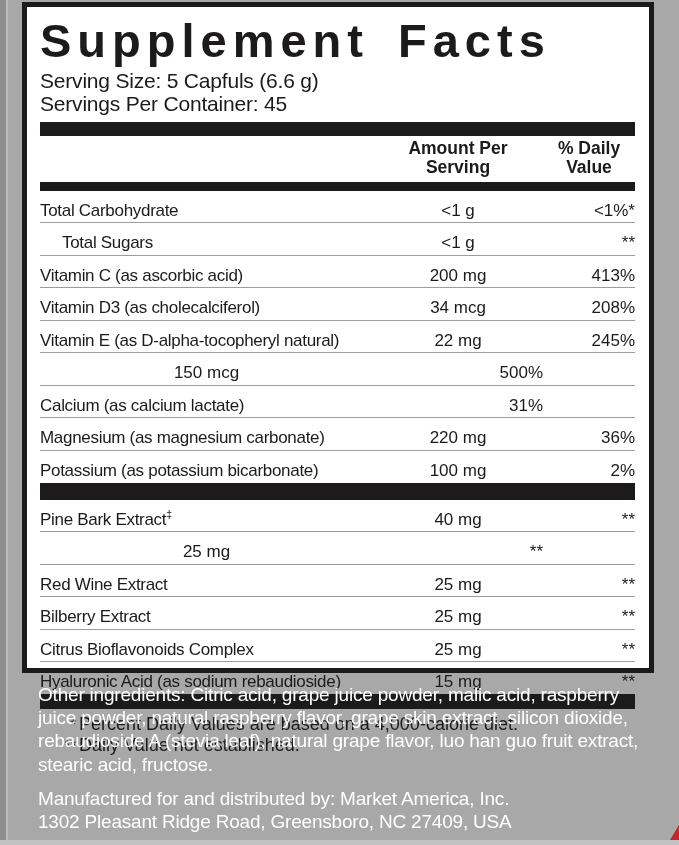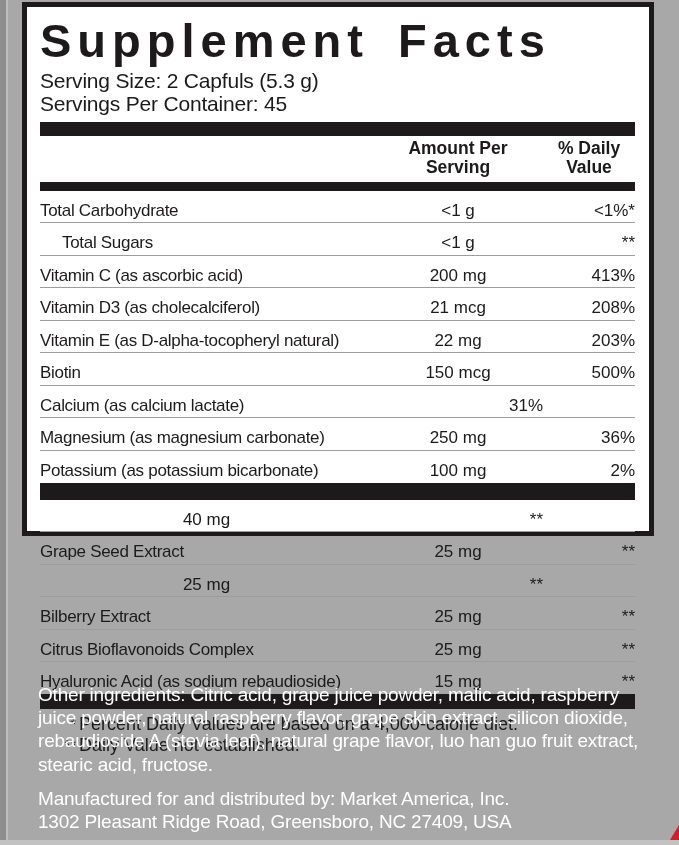--- a/index.html
+++ b/index.html
@@ -11,21 +11,21 @@
   }
   .edge-strip-left{position:absolute;left:0;top:0;width:6px;height:845px;background:#8e8e8e;border-right:2px solid #bdbdbd;}
   .edge-strip-bottom{position:absolute;left:0;bottom:0;width:679px;height:5px;background:#c2c2c2;}
   .corner-red{
     position:absolute;right:0;bottom:5px;width:0;height:0;
     border-bottom:15px solid #c8242b;border-left:9px solid transparent;
   }
 
   
   .panel{
-    position:absolute;left:22px;top:2px;width:632px;height:534px;
+    position:absolute;left:22px;top:2px;width:632px;height:671px;
     box-sizing:border-box;background:#ffffff;border:5px solid #1c1a1b;
     padding:8px 14px 0 13px;color:#1c1a1b;
   }
   .title{
     font-size:47px;font-weight:bold;letter-spacing:6px;word-spacing:10px;
     line-height:1.02;margin:2px 0 4px 0;white-space:nowrap;
   }
   .serving-line{font-size:21px;line-height:1.1;letter-spacing:-0.2px;}
   .bar{background:#1c1a1b;margin:0;}
   .bar1{height:14px;margin-top:7px;}
@@ -60,21 +60,21 @@
   .footer p{margin:4px 0 11px 0;}
   .footer p:last-child{margin-bottom:0;}
 </style>
 </head>
 <body>
 
 <div class="edge-strip-left"></div>
 
 <div class="panel">
   <div class="title">Supplement Facts</div>
-  <div class="serving-line">Serving Size: 2 Capfuls (5.3 g)</div>
+  <div class="serving-line">Serving Size: 5 Capfuls (6.6 g)</div>
   <div class="serving-line">Servings Per Container: 45</div>
 
   <div class="bar bar1"></div>
 
   <div class="cols hdr-row">
     <div></div>
     <div class="hdr">Amount Per
 Serving</div>
     <div class="hdr dv">% Daily
 Value</div>
@@ -96,69 +96,69 @@
   </div>
 
   <div class="cols nrow">
     <div class="name">Vitamin C (as ascorbic acid)</div>
     <div class="amt">200 mg</div>
     <div class="dv">413%</div>
   </div>
 
   <div class="cols nrow">
     <div class="name">Vitamin D3 (as cholecalciferol)</div>
-    <div class="amt">21 mcg</div>
+    <div class="amt">34 mcg</div>
     <div class="dv">208%</div>
   </div>
 
   <div class="cols nrow">
     <div class="name">Vitamin E (as D-alpha-tocopheryl natural)</div>
     <div class="amt">22 mg</div>
-    <div class="dv">203%</div>
-  </div>
-
-  <div class="cols nrow">
-    <div class="name">Biotin</div>
+    <div class="dv">245%</div>
+  </div>
+
+  <div class="cols nrow">
     <div class="amt">150 mcg</div>
     <div class="dv">500%</div>
   </div>
 
   <div class="cols nrow">
     <div class="name">Calcium (as calcium lactate)</div>
     <div class="dv">31%</div>
   </div>
 
   <div class="cols nrow">
     <div class="name">Magnesium (as magnesium carbonate)</div>
-    <div class="amt">250 mg</div>
+    <div class="amt">220 mg</div>
     <div class="dv">36%</div>
   </div>
 
   <div class="cols nrow">
     <div class="name">Potassium (as potassium bicarbonate)</div>
     <div class="amt">100 mg</div>
     <div class="dv">2%</div>
   </div>
 </div>
 
   <div class="bar bar3"></div>
 
   <div class="rows" id="section-1">
   <div class="cols nrow">
+    <div class="name">Pine Bark Extract<sup>‡</sup></div>
     <div class="amt">40 mg</div>
     <div class="dv">**</div>
   </div>
 
   <div class="cols nrow">
-    <div class="name">Grape Seed Extract</div>
-    <div class="amt">25 mg</div>
-    <div class="dv">**</div>
-  </div>
-
-  <div class="cols nrow">
+    <div class="amt">25 mg</div>
+    <div class="dv">**</div>
+  </div>
+
+  <div class="cols nrow">
+    <div class="name">Red Wine Extract</div>
     <div class="amt">25 mg</div>
     <div class="dv">**</div>
   </div>
 
   <div class="cols nrow">
     <div class="name">Bilberry Extract</div>
     <div class="amt">25 mg</div>
     <div class="dv">**</div>
   </div>
 

